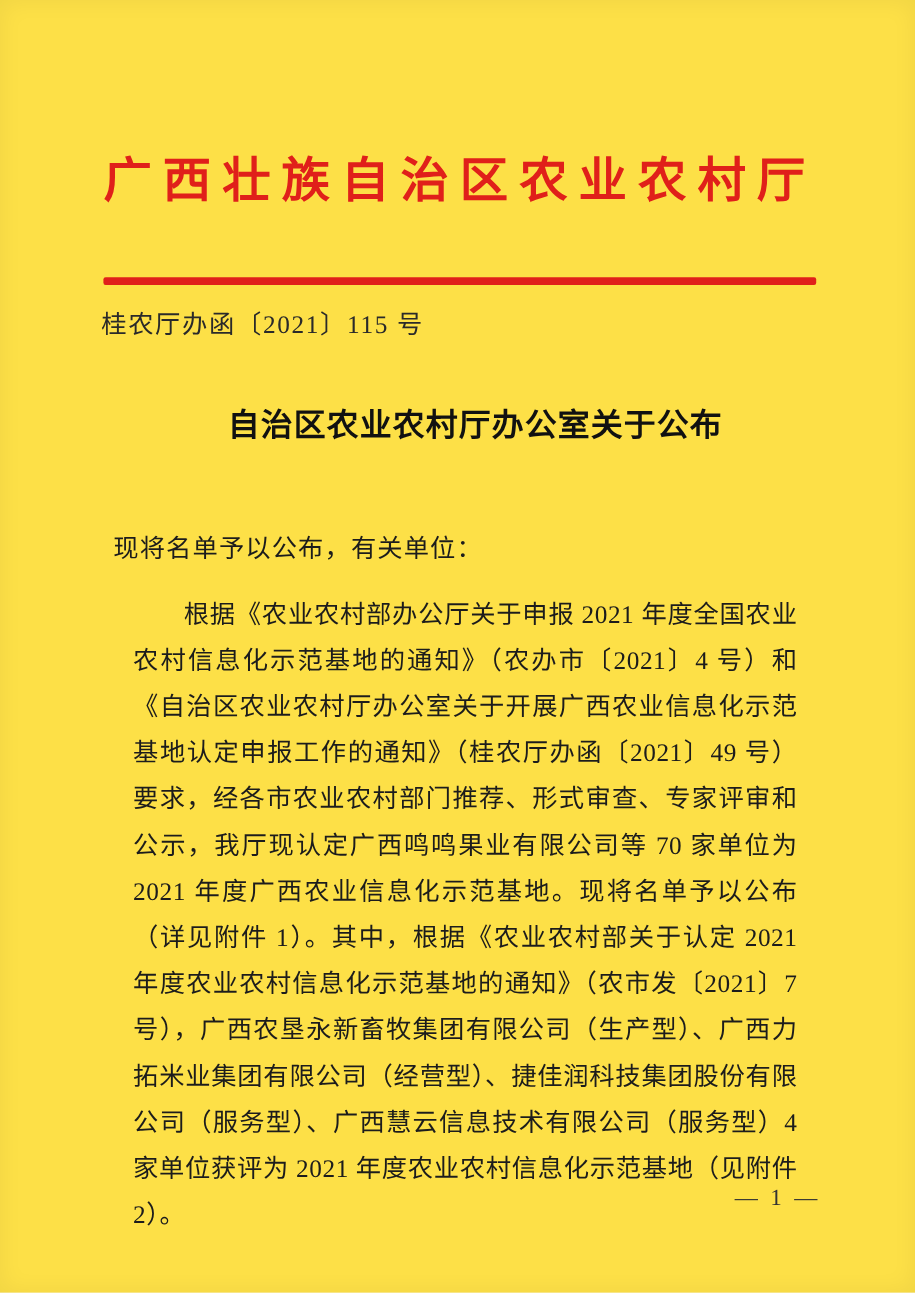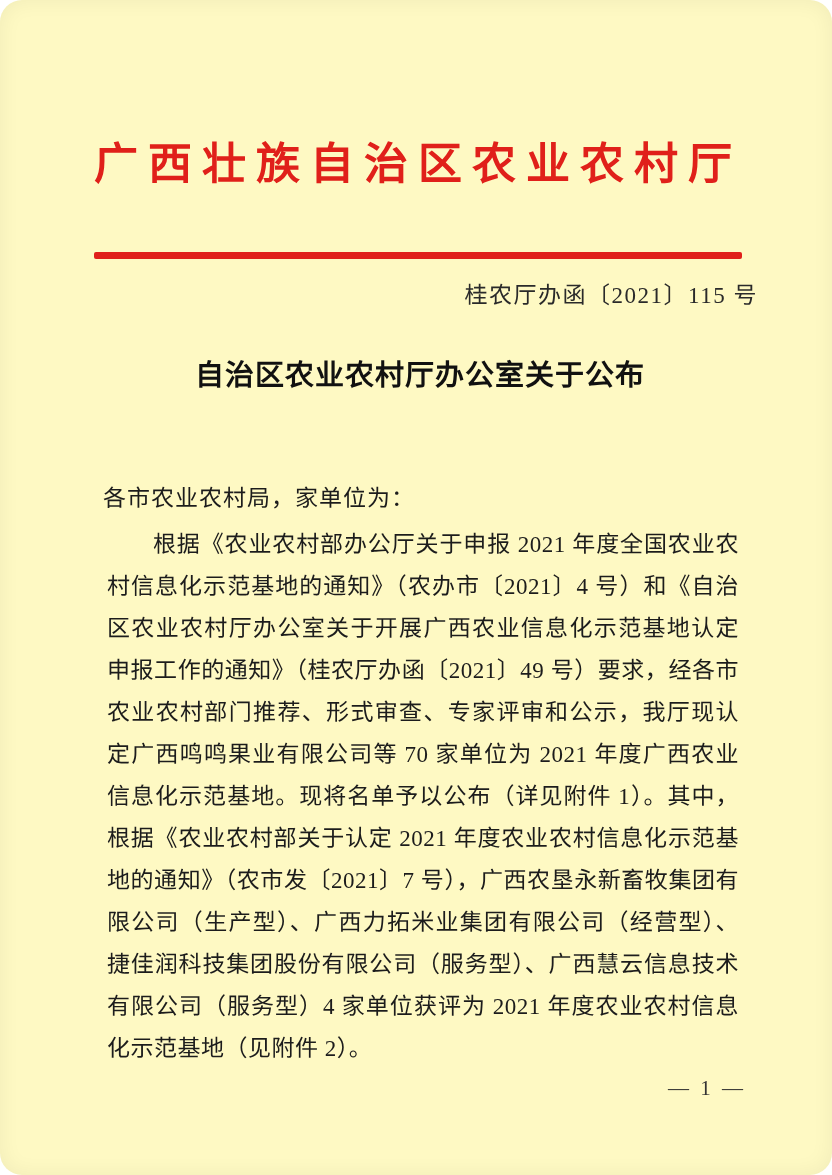--- a/index.html
+++ b/index.html
@@ -11,24 +11,23 @@
     width: 832px;
     height: 1175px;
     font-family: "Liberation Serif", "DejaVu Serif", serif;
     color: #1f1f1f;
     position: relative;
     overflow: hidden;
   }
   .page {
     position: absolute;
     inset: 0;
-    background: #fef9c3;
+    background: #fde047;
     
     box-shadow: inset 0 0 22px rgba(0,0,0,0.06);
-    border-radius: 22px;
   }
   .agency-title {
     position: absolute;
     top: 136px;
     left: 92px;
     width: 652px;
     margin: 0;
     text-align: center;
     white-space: nowrap;
     color: #e0201a;
@@ -44,31 +43,31 @@
     width: 648px;
     height: 7px;
     background: #e0201a;
     border-radius: 2px;
   }
   .doc-number {
     position: absolute;
     top: 276px;
     left: 92px;
     width: 666px;
-    text-align: right;
+    text-align: left;
     font-size: 23px;
     letter-spacing: 1.5px;
     color: #2a2a2a;
   }
   .notice-title {
     position: absolute;
     top: 352px;
     left: 46px;
     width: 740px;
-    margin: 4px;
+    margin: 16px;
     text-align: center;
     font-size: 29px;
     font-weight: bold;
     line-height: 38px;
     color: #111;
   }
   .notice-title .title-line {
     display: block;
     letter-spacing: 1px;
   }
@@ -79,21 +78,21 @@
     width: 640px;
     font-size: 23px;
     line-height: 42px;
     color: #1c1c1c;
   }
   .salutation {
     margin: 0;
     letter-spacing: 1px;
   }
   .para {
-    margin: 4px;
+    margin: 18px;
     text-indent: 2em;
     text-align: justify;
     letter-spacing: 0.5px;
   }
   .page-number {
     position: absolute;
     top: 1076px;
     right: 86px;
     font-size: 21px;
     letter-spacing: 3px;
@@ -110,19 +109,19 @@
 
   <div class="red-rule"></div>
 
   <div class="doc-number">桂农厅办函〔2021〕115 号</div>
 
   <h2 class="notice-title">
     <span class="title-line">自治区农业农村厅办公室关于公布</span>
   </h2>
 
   <div class="body-text">
-    <p class="salutation">各市农业农村局，家单位为：</p>
+    <p class="salutation">现将名单予以公布，有关单位：</p>
     <p class="para">根据《农业农村部办公厅关于申报 2021 年度全国农业农村信息化示范基地的通知》（农办市〔2021〕4 号）和《自治区农业农村厅办公室关于开展广西农业信息化示范基地认定申报工作的通知》（桂农厅办函〔2021〕49 号）要求，经各市农业农村部门推荐、形式审查、专家评审和公示，我厅现认定广西鸣鸣果业有限公司等 70 家单位为 2021 年度广西农业信息化示范基地。现将名单予以公布（详见附件 1）。其中，根据《农业农村部关于认定 2021 年度农业农村信息化示范基地的通知》（农市发〔2021〕7 号），广西农垦永新畜牧集团有限公司（生产型）、广西力拓米业集团有限公司（经营型）、捷佳润科技集团股份有限公司（服务型）、广西慧云信息技术有限公司（服务型）4 家单位获评为 2021 年度农业农村信息化示范基地（见附件 2）。</p>
   </div>
 
   <div class="page-number">— 1 —</div>
 
 </div>
 
 </body></html>

